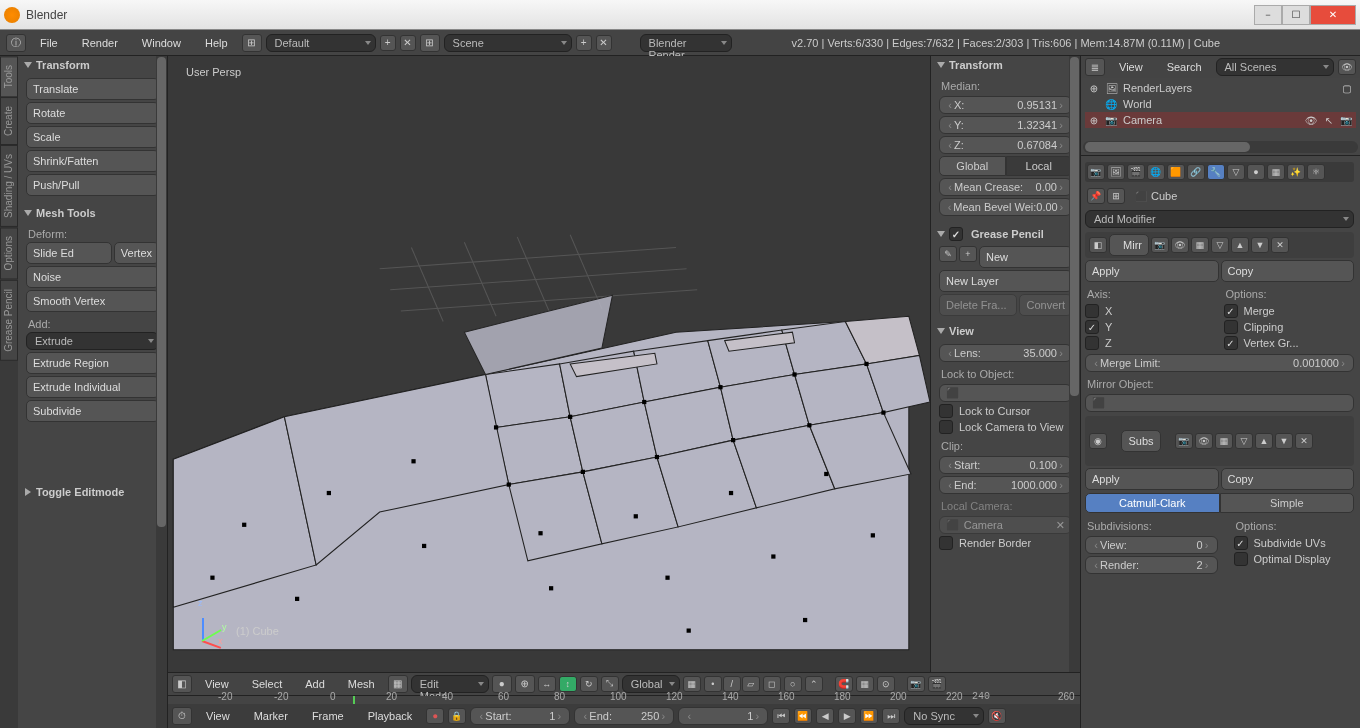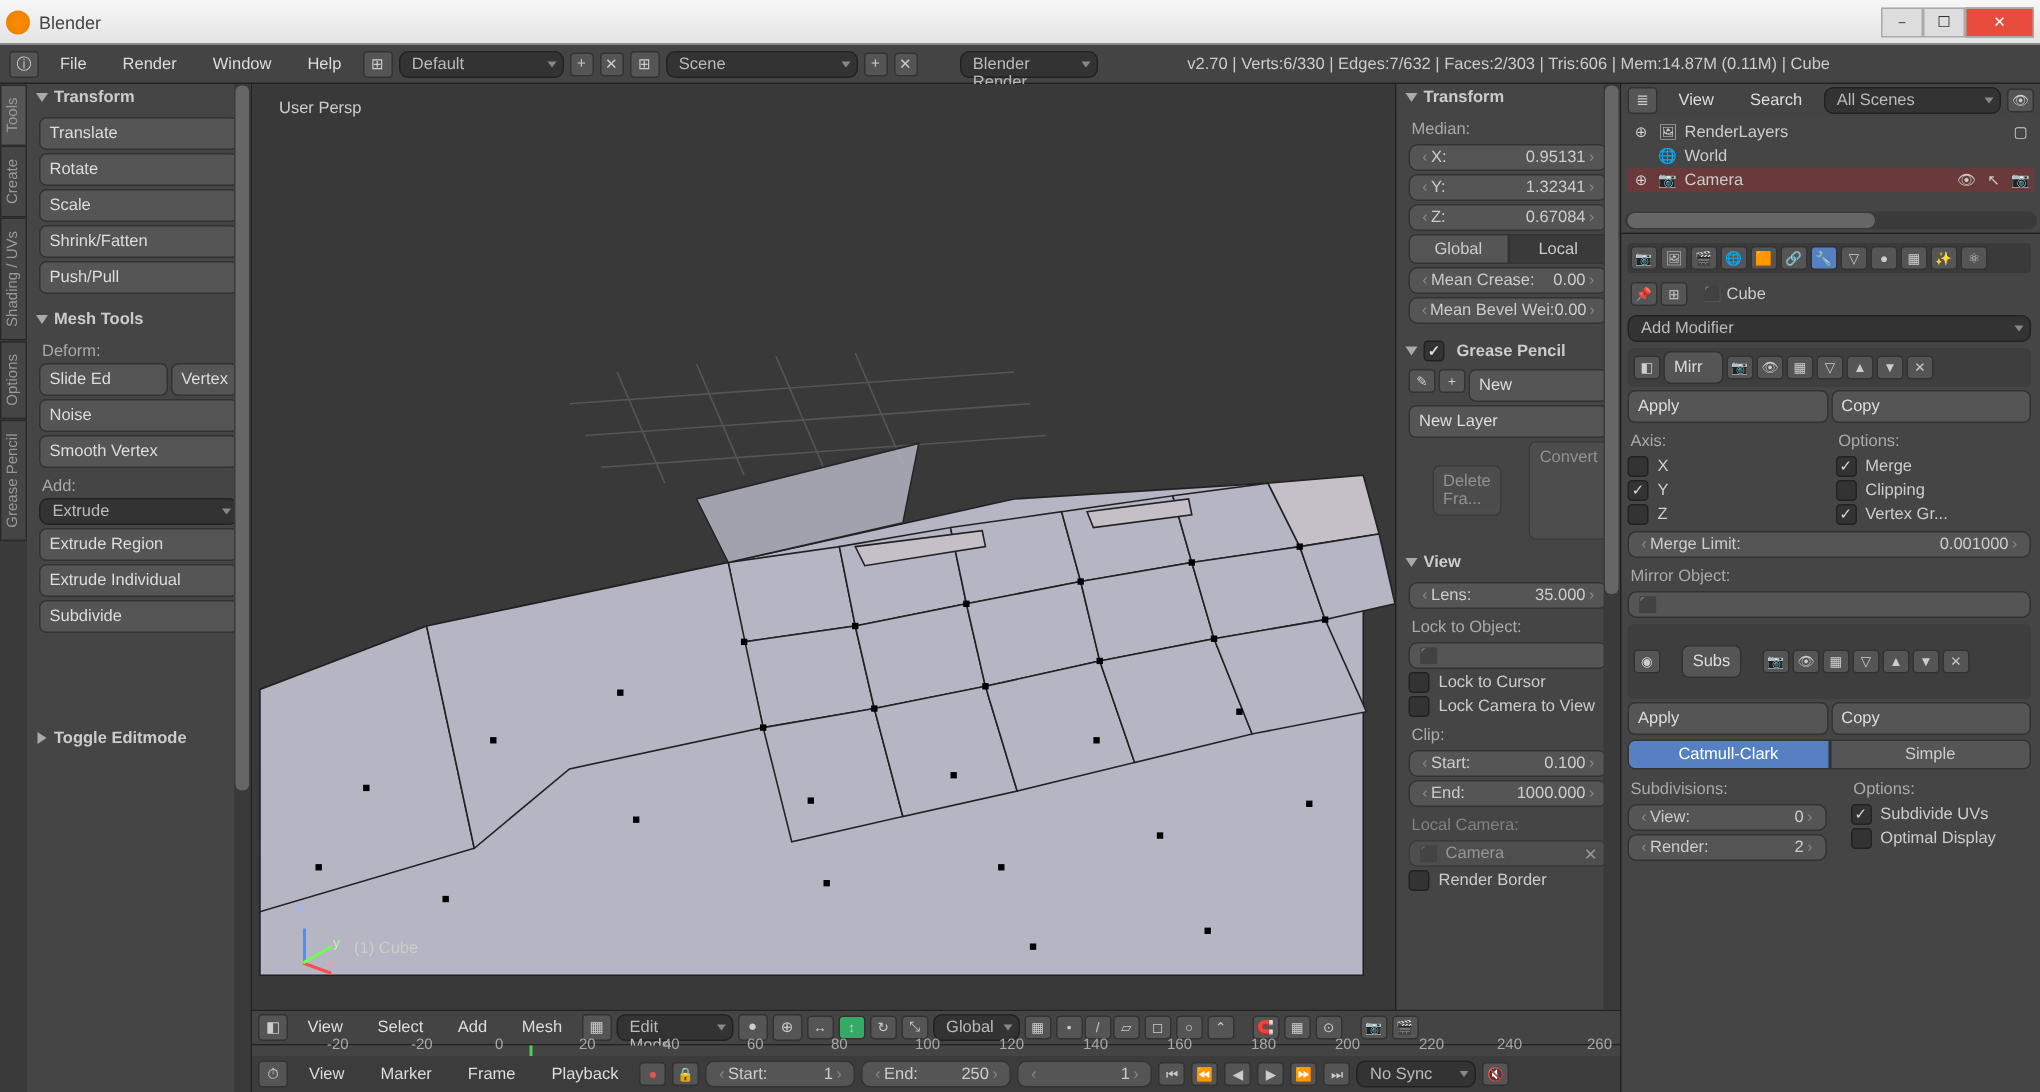--- a/index.html
+++ b/index.html
@@ -304,21 +304,21 @@
             <span>Grease Pencil</span>
           </div>
         <div class="panel-section">
           <div style="display:flex;gap:2px">
               <span class="mini-icon">✎</span>
               <span class="mini-icon">+</span>
               <div class="btn center" style="flex:1;margin:0">New</div>
             </div>
           <div class="btn center">New Layer</div>
           <div style="display:flex;gap:2px">
-              <div class="btn disabled center" style="flex:1;margin:16px">Delete Fra...</div>
+              <div class="btn disabled center" style="flex:1;margin:0">Delete Fra...</div>
               <div class="btn disabled center" style="flex:0 0 52px;margin:0">Convert</div>
             </div>
         </div>
         <div class="panel-header">
             <span class="tri"></span>
             <span>View</span>
           </div>
         <div class="panel-section">
           <div class="numfield">
               <span class="arr">‹</span>
@@ -412,21 +412,21 @@
           <span class="tick" style="left: 274px;">40</span>
           <span class="tick" style="left: 330px;">60</span>
           <span class="tick" style="left: 386px;">80</span>
           <span class="tick" style="left: 442px;">100</span>
           <span class="tick" style="left: 498px;">120</span>
           <span class="tick" style="left: 554px;">140</span>
           <span class="tick" style="left: 610px;">160</span>
           <span class="tick" style="left: 666px;">180</span>
           <span class="tick" style="left: 722px;">200</span>
           <span class="tick" style="left: 778px;">220</span>
-          <span class="tick" style="left: 830px;">240</span>
+          <span class="tick" style="left: 804px; font-family: Liberation Mono, monospace;">240</span>
           <span class="tick" style="left: 890px;">260</span>
         </div>
       <div class="timebar">
         <span class="iconbtn">⏱</span>
         <span class="menuitem">View</span>
         <span class="menuitem">Marker</span>
         <span class="menuitem">Frame</span>
         <span class="menuitem">Playback</span>
         <span class="mini-icon" style="color:#d55">⏺</span>
         <span class="mini-icon">🔒</span>
@@ -518,21 +518,21 @@
           <span class="mini-icon">⊞</span>
           <span style="width:6px"></span>
           <span class="oi" style="color:#c90">⬛</span>
           <span>Cube</span>
         </div>
         <div class="dropdown-field" style="display:block;text-align:left">Add Modifier</div>
 
         <div class="mod-header">
           <span class="tri"></span>
           <span class="mini-icon">◧</span>
-          <span class="btn" style="flex:0 0 40px;margin:0;text-align:left">Mirr</span>
+          <span class="btn" style="flex:0 0 40px;margin:0;text-align:right">Mirr</span>
           <span class="mini-icon">📷</span>
           <span class="mini-icon">👁</span>
           <span class="mini-icon">▦</span>
           <span class="mini-icon">▽</span>
           <span class="mini-icon">▲</span>
           <span class="mini-icon">▼</span>
           <span class="mini-icon">✕</span>
         </div>
         <div class="prop-row">
             <div class="btn center" style="flex:1">Apply</div>

